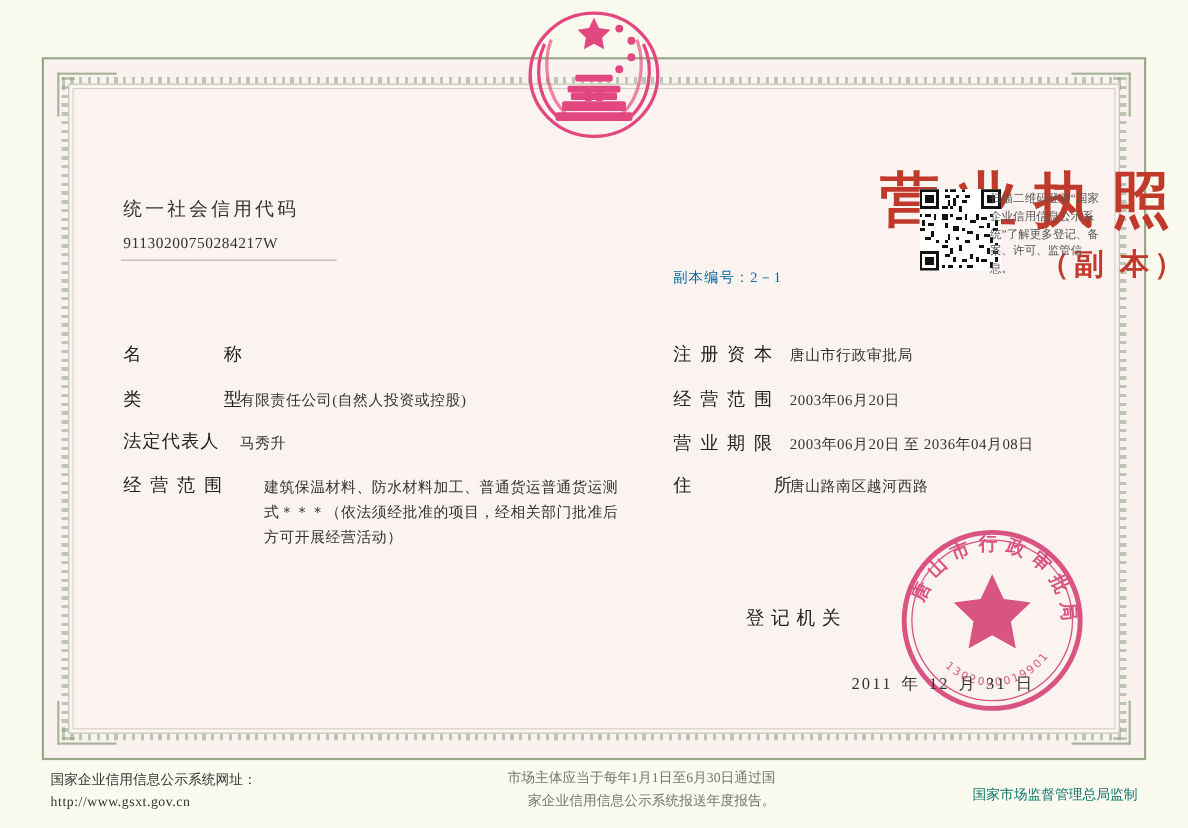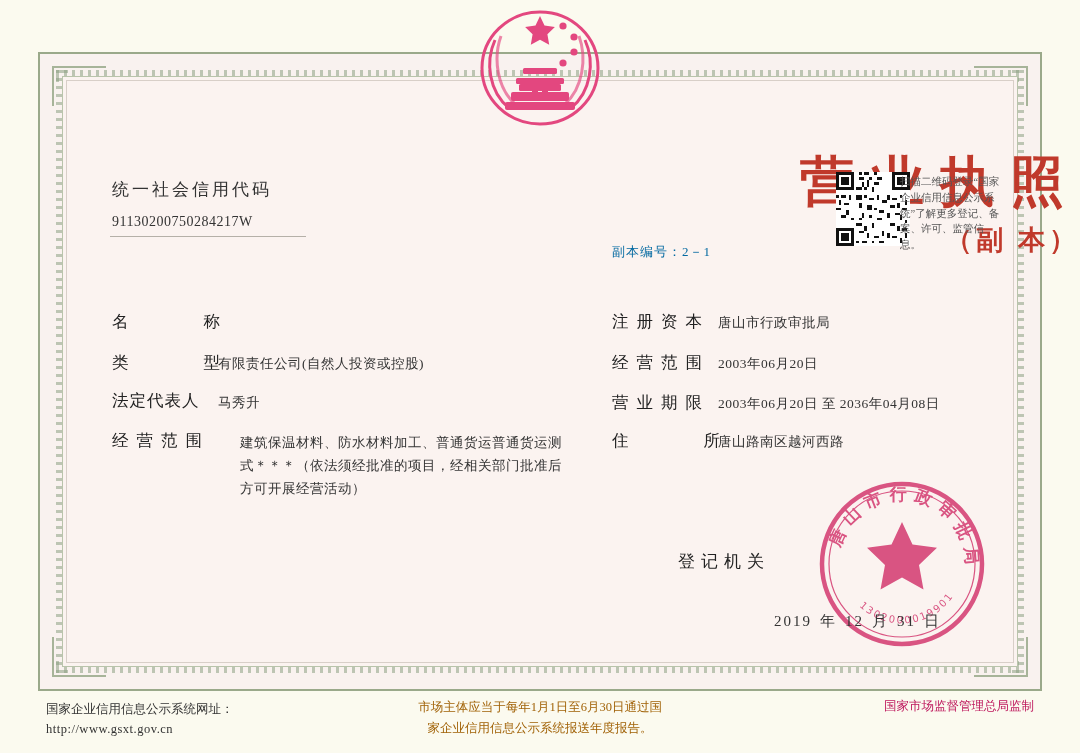--- a/index.html
+++ b/index.html
@@ -137,26 +137,26 @@
   .date-line span { margin: 0 4px; }
 
   
   .foot-left {
     position: absolute; left: 46px; bottom: 14px;
     font-size: 12.5px; color: #333; line-height:1.6;
   }
   .foot-left .url { font-family:"Liberation Serif", serif; letter-spacing:.5px; }
   .foot-center {
     position: absolute; left: 50%; transform: translateX(-50%); bottom: 14px;
-    font-size: 12.5px; color: #a16207; text-align:center; line-height:1.7;
+    font-size: 12.5px; color: #737373; text-align:right; line-height:1.7;
     width: 330px;
   }
   .foot-right {
-    position: absolute; right: 46px; bottom: 38px;
-    font-size: 12.5px; color: #be185d; margin-top: 27px;
+    position: absolute; right: 46px; bottom: 22px;
+    font-size: 12.5px; color: #0f766e; margin-top: 27px;
   }
 </style>
 </head>
 <body>
 
 <div class="license">
 
   <div class="frame-outer"></div>
   <div class="frame-guilloche"></div>
   <div class="frame-inner"></div>
@@ -319,21 +319,21 @@
         <textPath href="#sealArc" startOffset="8%">唐山市行政审批局</textPath>
       </text>
       <path id="sealArcBottom" d="M 30 110 A 62 62 0 0 0 142 110" fill="none"></path>
       <text font-family="'DejaVu Sans', sans-serif" font-size="10" fill="#d2326a" letter-spacing="2">
         <textPath href="#sealArcBottom" startOffset="16%">1302000019901</textPath>
       </text>
     </g>
   </svg>
 
   <div class="date-line">
-    <span>2019</span><span>年</span><span>12</span><span>月</span><span>31</span><span>日</span>
+    <span>2011</span><span>年</span><span>12</span><span>月</span><span>31</span><span>日</span>
   </div>
 
   <div class="foot-left">
     <span>国家企业信用信息公示系统网址：</span><br>
     <span class="url">http://www.gsxt.gov.cn</span>
   </div>
   <div class="foot-center">
     <div>市场主体应当于每年1月1日至6月30日通过国</div>
     <div>家企业信用信息公示系统报送年度报告。</div>
   </div>

